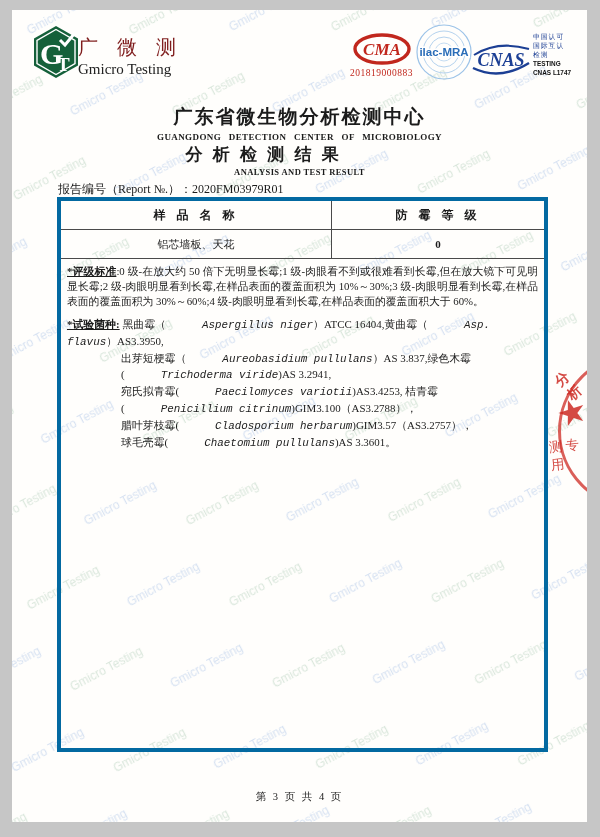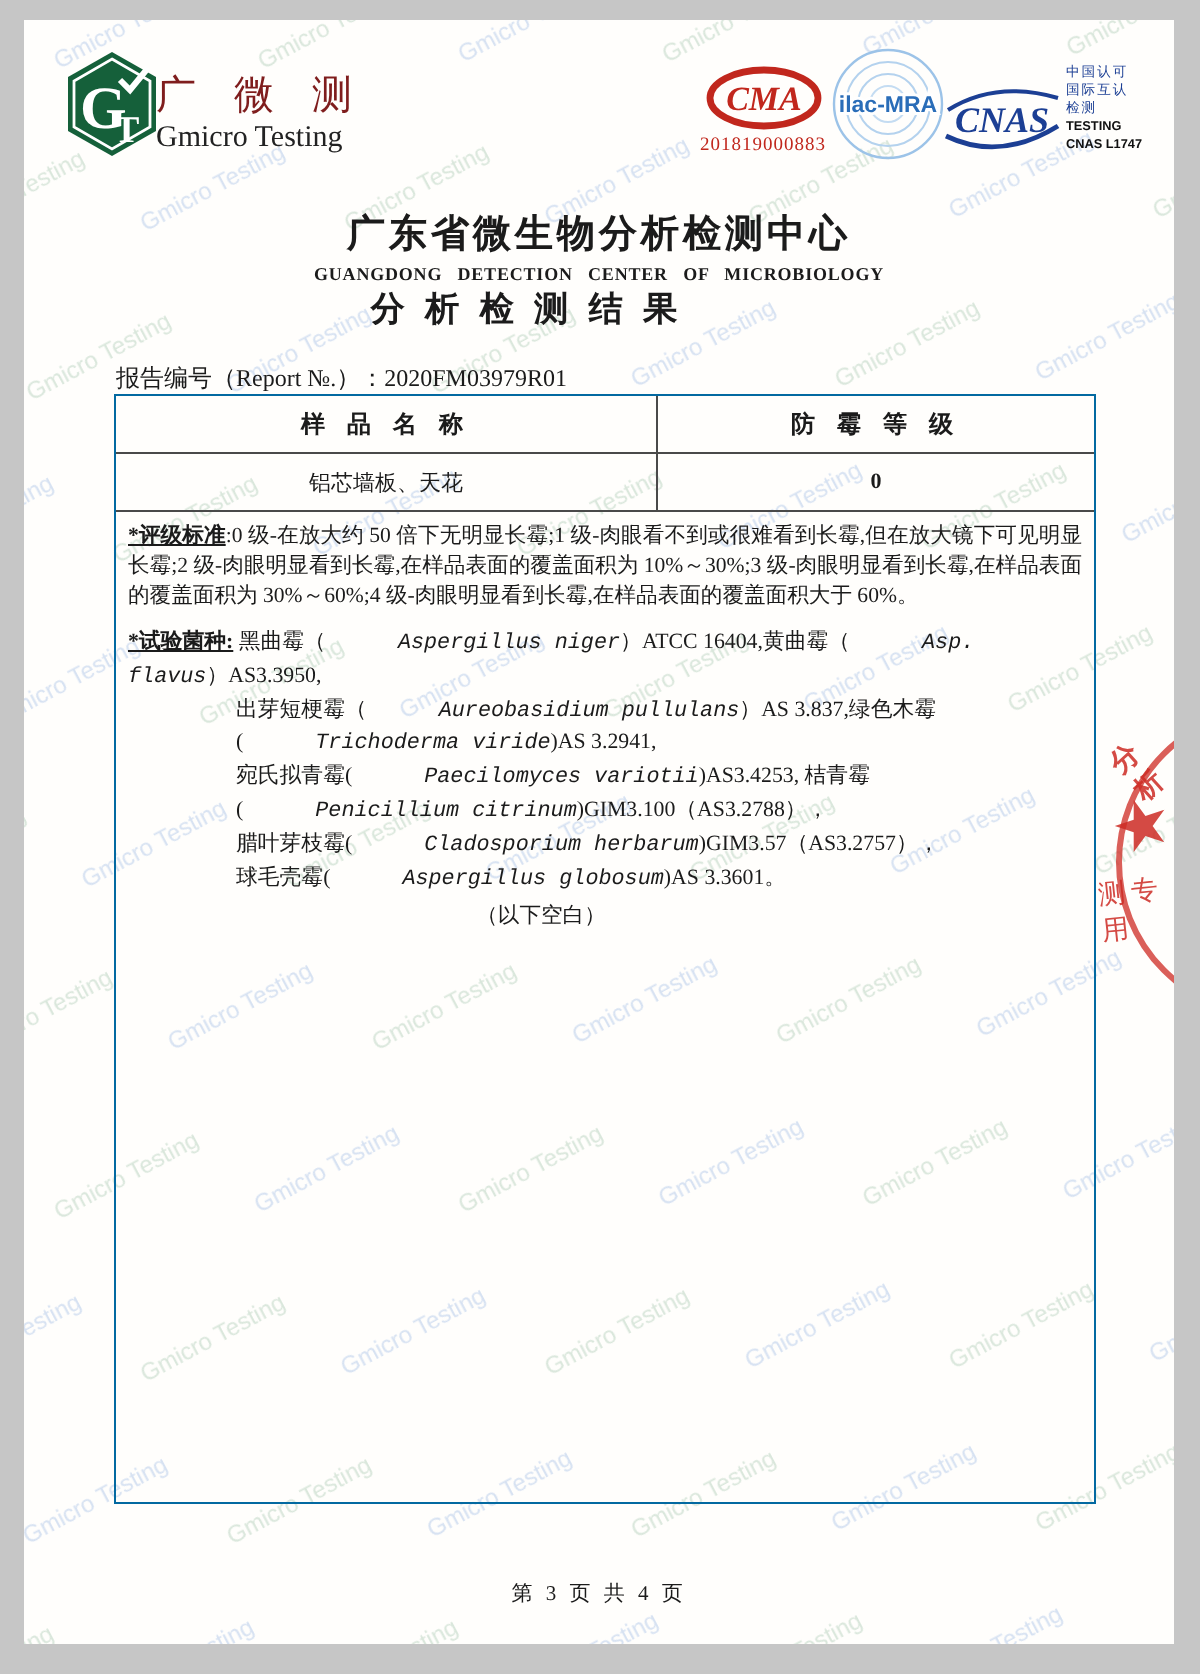--- a/index.html
+++ b/index.html
@@ -19,21 +19,21 @@
   .cnas-side .enl{color:#111;font-weight:bold;font-family:"Liberation Sans",sans-serif;font-size:6.4px;}
 
   
   .t-cn{left:0;top:94px;width:575px;text-align:center;font-size:19px;font-weight:bold;letter-spacing:2px;}
   .t-en{left:0;top:122px;width:575px;text-align:center;font-size:9px;font-weight:bold;word-spacing:5px;letter-spacing:.4px;}
   .t-cn2{left:0;top:133px;width:503px;text-align:center;font-size:17px;font-weight:bold;letter-spacing:3px;}
   .t-en2{left:0;top:157px;width:575px;text-align:center;font-size:8.5px;font-weight:bold;letter-spacing:.4px;}
   .report{left:46px;top:171px;font-size:12px;}
 
   
-  .rtable{left:45px;top:187px;width:491px;height:555px;border:1px solid #0369a1;box-sizing:border-box;}
+  .rtable{left:45px;top:187px;width:491px;height:555px;border:4px solid #0369a1;box-sizing:border-box;}
   .trow{display:flex;border-bottom:1px solid #4a4a4a;}
   .tc{box-sizing:border-box;display:flex;align-items:center;justify-content:center;}
   .c1{width:271px;border-right:1px solid #4a4a4a;}
   .c2{flex:1;}
   .hrow{height:28px;font-weight:bold;font-size:12px;letter-spacing:4px;}
   .drow{height:28px;font-size:11px;}
   .grade{font-weight:bold;}
   .bigcell{padding:5px 6px 0 6px;font-size:10.8px;line-height:15px;text-align:justify;}
   .blk-label{font-weight:bold;text-decoration:underline;}
   .strains{margin-top:8px;line-height:15.8px;font-size:10.9px;text-align:left;}
@@ -102,20 +102,21 @@
         <div class="cnl">中国认可</div>
         <div class="cnl">国际互认</div>
         <div class="cnl">检测</div>
         <div class="enl">TESTING</div>
         <div class="enl">CNAS L1747</div>
       </div>
 
       <div class="abs t-cn">广东省微生物分析检测中心</div>
       <div class="abs t-en">GUANGDONG DETECTION CENTER OF MICROBIOLOGY</div>
       <div class="abs t-cn2">分 析 检 测 结 果</div>
+      <div class="abs t-en2">ANALYSIS AND TEST RESULT</div>
 
       <div class="abs report">
         <span>报告编号（Report №.）：</span><span>2020FM03979R01</span>
       </div>
 
       <div class="abs rtable">
         <div class="trow hrow">
           <div class="tc c1">样 品 名 称</div>
           <div class="tc c2">防 霉 等 级</div>
         </div>
@@ -128,23 +129,22 @@
             <span class="blk-label">*评级标准</span><span>:0 级-在放大约 50 倍下无明显长霉;1 级-肉眼看不到或很难看到长霉,但在放大镜下可见明显长霉;2 级-肉眼明显看到长霉,在样品表面的覆盖面积为 10%～30%;3 级-肉眼明显看到长霉,在样品表面的覆盖面积为 30%～60%;4 级-肉眼明显看到长霉,在样品表面的覆盖面积大于 60%。</span>
           </div>
           <div class="strains">
             <div>
               <span class="blk-label">*试验菌种:</span>
               <span><span>黑曲霉（</span><i>Aspergillus niger</i><span>）ATCC 16404,黄曲霉（</span><i>Asp. flavus</i><span>）AS3.3950,</span></span>
             </div>
             <div class="cont"><span>出芽短梗霉（</span><i>Aureobasidium pullulans</i><span>）AS 3.837,绿色木霉(</span><i>Trichoderma viride</i><span>)AS 3.2941,</span></div>
             <div class="cont"><span>宛氏拟青霉(</span><i>Paecilomyces variotii</i><span>)AS3.4253, 桔青霉(</span><i>Penicillium citrinum</i><span>)GIM3.100（AS3.2788），</span></div>
             <div class="cont"><span>腊叶芽枝霉(</span><i>Cladosporium  herbarum</i><span>)GIM3.57（AS3.2757），</span></div>
-            <div class="cont"><span>球毛壳霉(</span><i>Aspergillus globosum</i><span>)AS 3.3601。</span></div>
+            <div class="cont"><span>球毛壳霉(</span><i>Chaetomium pullulans</i><span>)AS 3.3601。</span></div>
           </div>
-          <div class="blanknote">（以下空白）</div>
         </div>
       </div>
 
       <div class="abs seal-circle"></div>
       <div class="abs seal-t1">分析</div>
       <div class="abs seal-star">★</div>
       <div class="abs seal-t2">测专用</div>
 
       <div class="abs footer">第 3 页 共 4 页</div>
 

